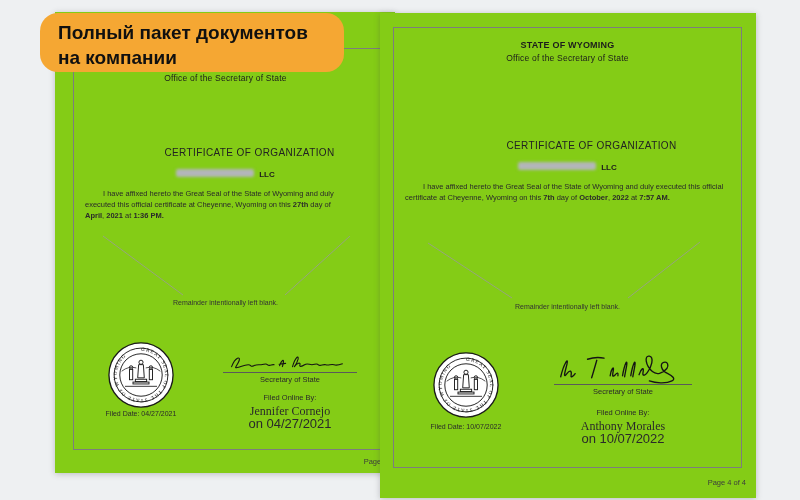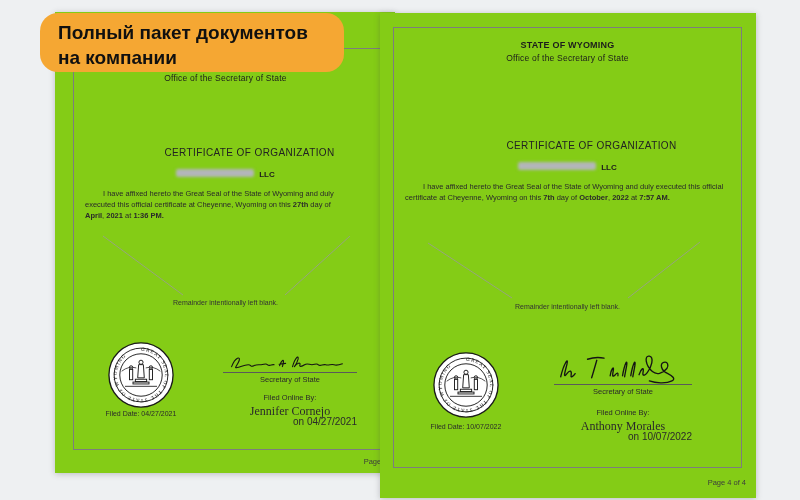--- a/index.html
+++ b/index.html
@@ -23,21 +23,21 @@
   .cert-title { font-size:10px; color:#222; letter-spacing:.4px;padding-left:48px; }
   .company-line { font-size:8px; color:#1c1c1c; font-weight:bold; }
   .blur-box { display:inline-block; width:78px; height:8px; background:#b3b6ba; border-radius:2px;
               filter:blur(1.5px); vertical-align:middle; margin-right:5px; }
   .remainder { font-size:7px; color:#333; }
   .filed-date { font-size:7px; color:#2a2a2a; }
   .sig-line { border-top:1px solid #5a5a5a; height:0; }
   .sec-label { font-size:7.5px; color:#2a2a2a; }
   .filed-online { font-size:7.5px; color:#2a2a2a; }
   .filed-by { font-size:12px; color:#2a2a2a; font-family:"Liberation Serif", serif; }
-  .filed-on { font-size:10px; color:#2a2a2a;text-align:right; }
+  .filed-on { font-size:13px; color:#2a2a2a; }
   .page-footer { font-size:7.5px; color:#3c3c3c; text-align:right; }
   .v-lines line { stroke:#9a9a9a; stroke-width:.8; }
 
   .banner { position:absolute; left:40px; top:13px; width:304px; height:59px; z-index:5;
             border-radius:18px; padding:7px 0 0 18px; }
   .banner-text { font-size:19px; line-height:25px; font-weight:bold; color:#101010; }
 
   .seal { position:absolute; }
   .seal svg { display:block; }
   .sig-svg path { fill:none; stroke:#141414; stroke-linecap:round; stroke-linejoin:round; }

